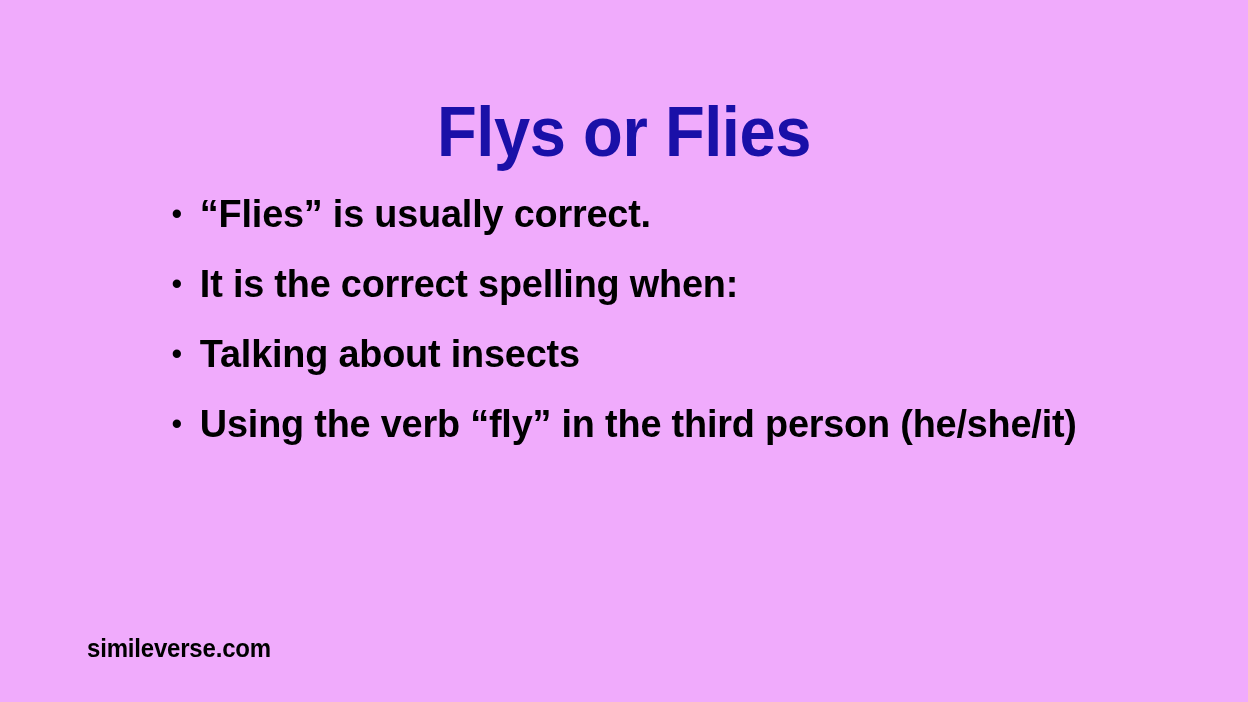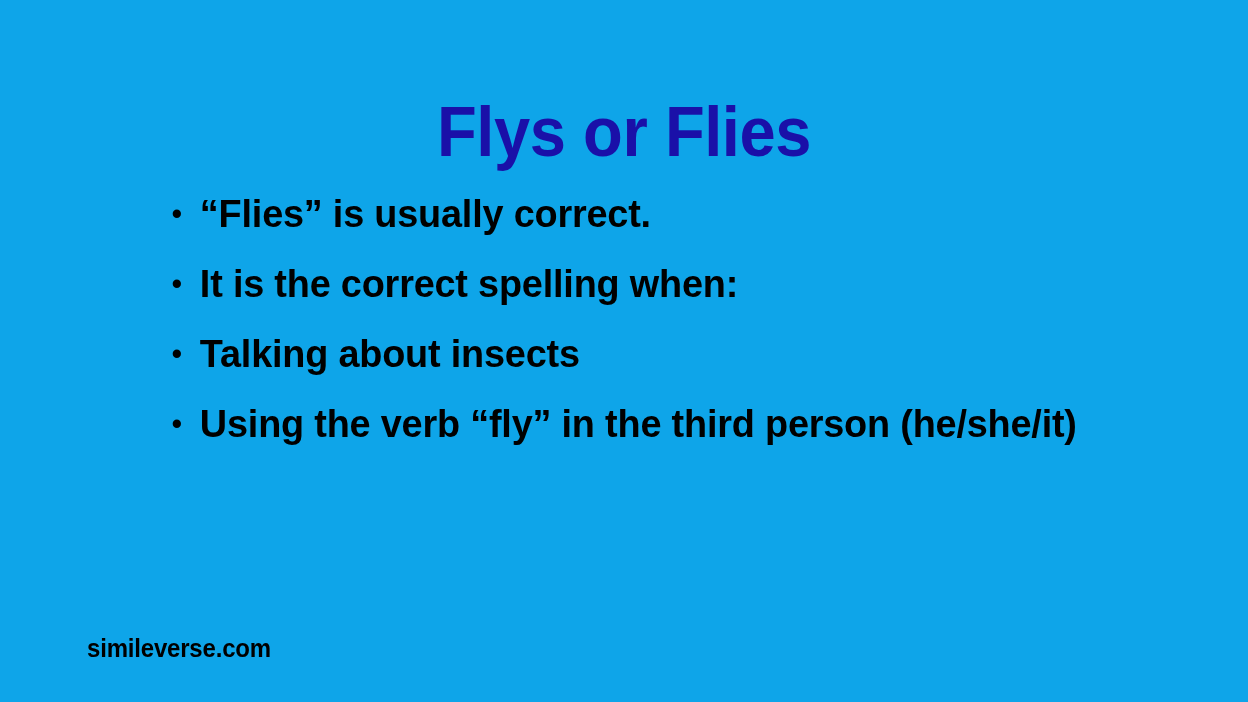--- a/index.html
+++ b/index.html
@@ -10,21 +10,21 @@
   }
 
   body {
     font-family: "Liberation Sans", "DejaVu Sans", sans-serif;
   }
 
   .slide {
     position: relative;
     width: 1248px;
     height: 702px;
-    background: #0ea5e9;
+    background: #f0abfc;
     overflow: hidden;
     box-sizing: border-box;
   }
 
   
   .slide-title {
     position: absolute;
     left: 0;
     right: 0;
     top: 50px;

